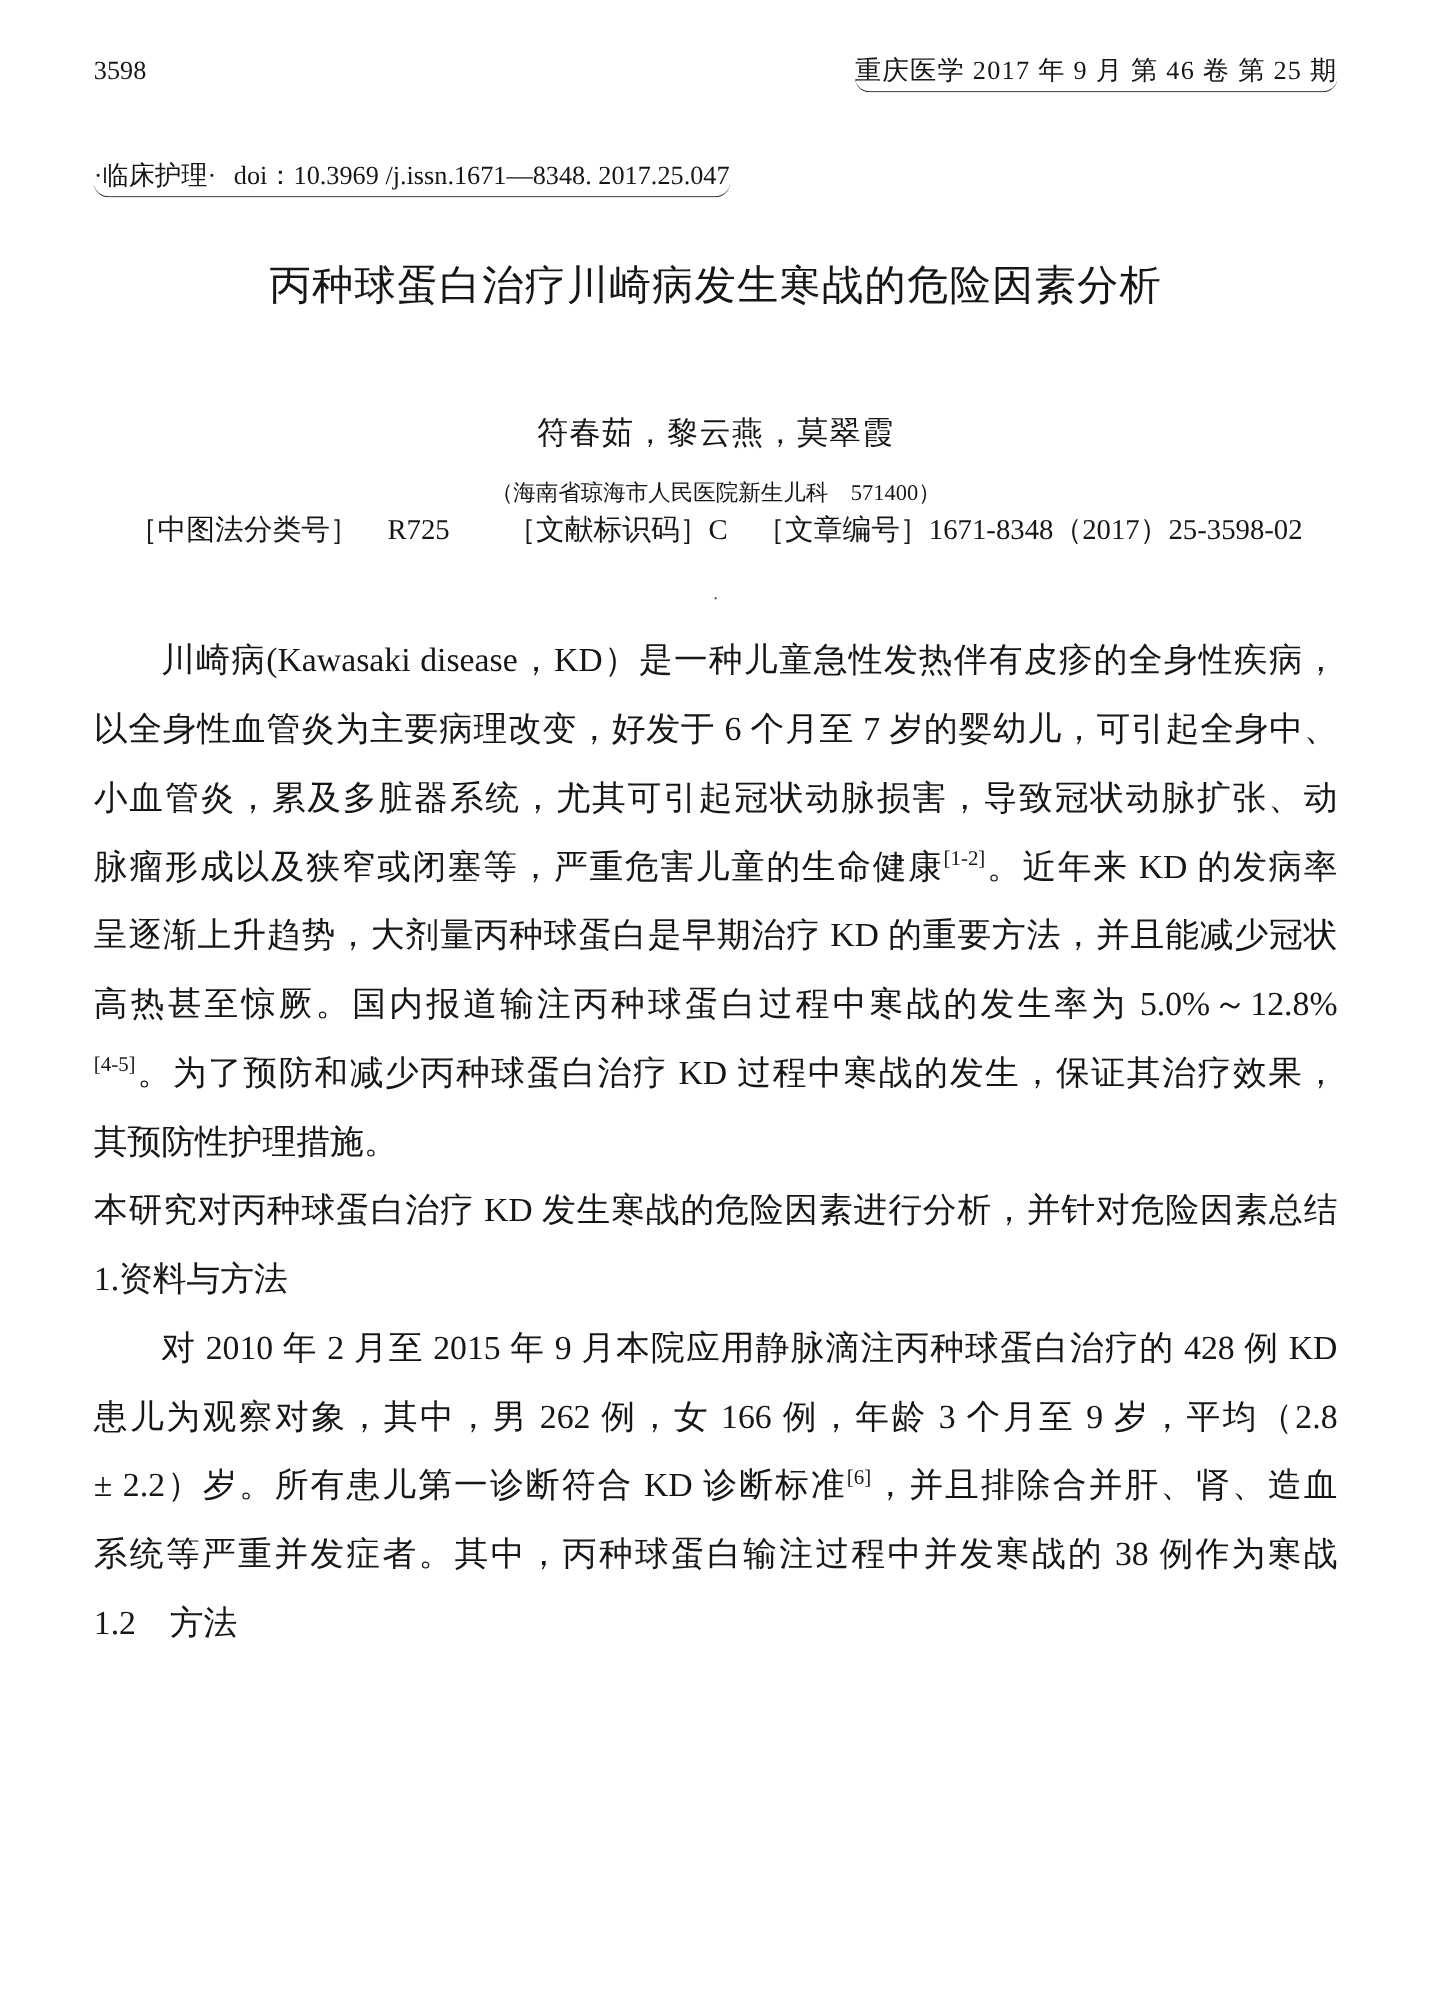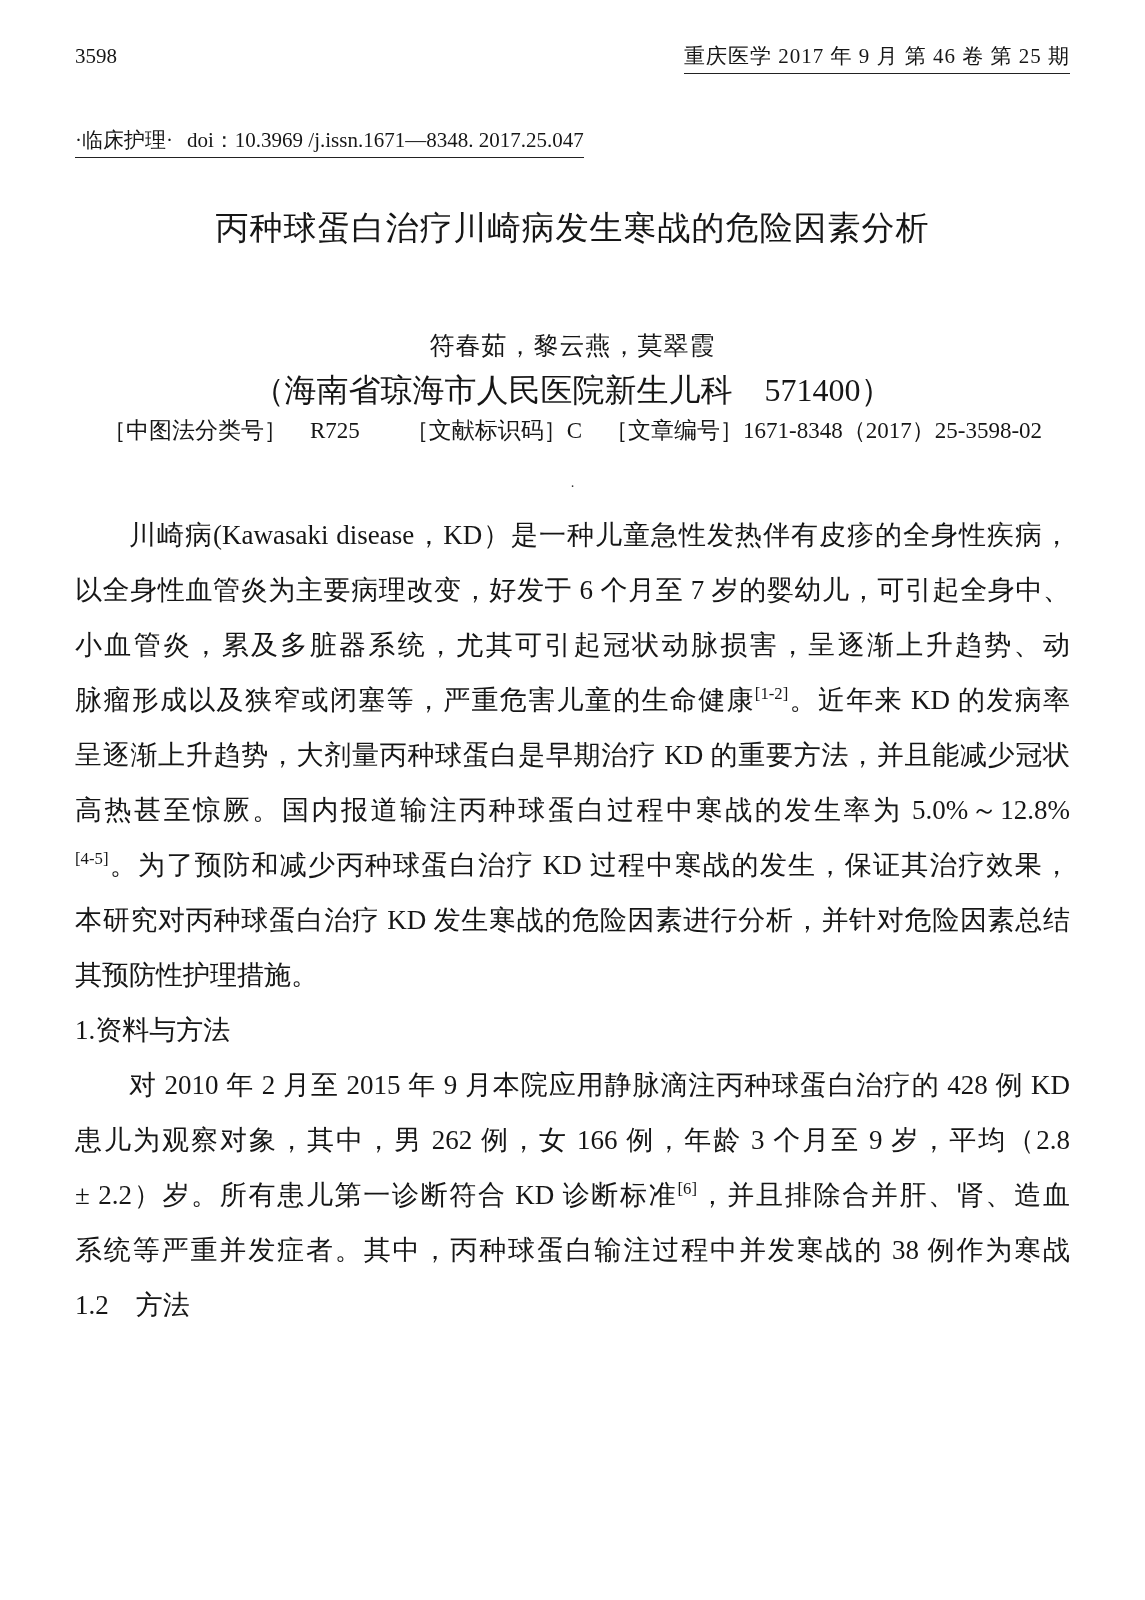--- a/index.html
+++ b/index.html
@@ -1,15 +1,15 @@
 <!DOCTYPE html>
 <html><head>
 <meta charset="utf-8">
 <style>
-  * { margin: 0; padding: 0; box-sizing: border-box; }
+  * { margin: 0; padding: 0; box-sizing: border-box; border-radius: 12px; }
   html, body { background: #ffffff; }
   body {
     font-family: "Liberation Serif", "DejaVu Serif", serif;
     color: #161616;
   }
   .page {
     position: relative;
     width: 1145px;
     height: 1600px;
     margin: 0 auto;
@@ -45,23 +45,23 @@
     font-weight: normal;
     letter-spacing: 1px;
   }
   .authors {
     margin-top: 78px;
     text-align: center;
     font-size: 25px;
     letter-spacing: 1px;
   }
   .affiliation {
-    margin-top: 7px;
+    margin-top: 20px;
     text-align: center;
-    font-size: 32px;
+    font-size: 18px;
   }
   .classification {
     margin-top: 2px;
     text-align: center;
     font-size: 23px;
     white-space: nowrap;
   }
   .separator-dot {
     margin-top: 34px;
     text-align: center;
@@ -116,27 +116,27 @@
 
   <div class="affiliation">（海南省琼海市人民医院新生儿科　571400）</div>
 
   <div class="classification">［中图法分类号］　R725　　［文献标识码］C　［文章编号］1671-8348（2017）25-3598-02</div>
 
   <div class="separator-dot">·</div>
 
   <main class="body-text">
       <div class="line indent">川崎病(Kawasaki disease，KD）是一种儿童急性发热伴有皮疹的全身性疾病，</div>
       <div class="line">以全身性血管炎为主要病理改变，好发于 6 个月至 7 岁的婴幼儿，可引起全身中、</div>
-      <div class="line">小血管炎，累及多脏器系统，尤其可引起冠状动脉损害，呈逐渐上升趋势、动</div>
+      <div class="line">小血管炎，累及多脏器系统，尤其可引起冠状动脉损害，导致冠状动脉扩张、动</div>
       <div class="line">脉瘤形成以及狭窄或闭塞等，严重危害儿童的生命健康<sup class="sup">[1-2]</sup>。近年来 KD 的发病率</div>
       <div class="line">呈逐渐上升趋势，大剂量丙种球蛋白是早期治疗 KD 的重要方法，并且能减少冠状</div>
       <div class="line">高热甚至惊厥。国内报道输注丙种球蛋白过程中寒战的发生率为 5.0%～12.8%</div>
       <div class="line"><sup class="sup">[4-5]</sup>。为了预防和减少丙种球蛋白治疗 KD 过程中寒战的发生，保证其治疗效果，</div>
+      <div class="line para-end">其预防性护理措施。</div>
       <div class="line">本研究对丙种球蛋白治疗 KD 发生寒战的危险因素进行分析，并针对危险因素总结</div>
-      <div class="line para-end">其预防性护理措施。</div>
       <div class="line heading">1.资料与方法</div>
       <div class="line indent">对 2010 年 2 月至 2015 年 9 月本院应用静脉滴注丙种球蛋白治疗的 428 例 KD</div>
       <div class="line">患儿为观察对象，其中，男 262 例，女 166 例，年龄 3 个月至 9 岁，平均（2.8</div>
       <div class="line">± 2.2）岁。所有患儿第一诊断符合 KD 诊断标准<sup class="sup">[6]</sup>，并且排除合并肝、肾、造血</div>
       <div class="line">系统等严重并发症者。其中，丙种球蛋白输注过程中并发寒战的 38 例作为寒战</div>
       <div class="line heading">1.2　方法</div>
     </main>
 
 </div>
 

